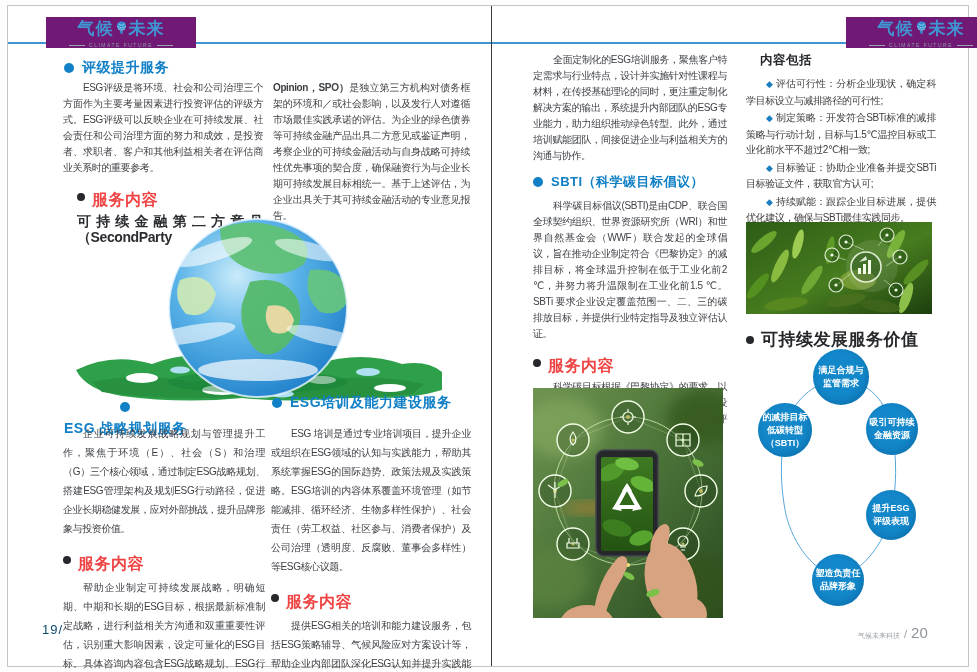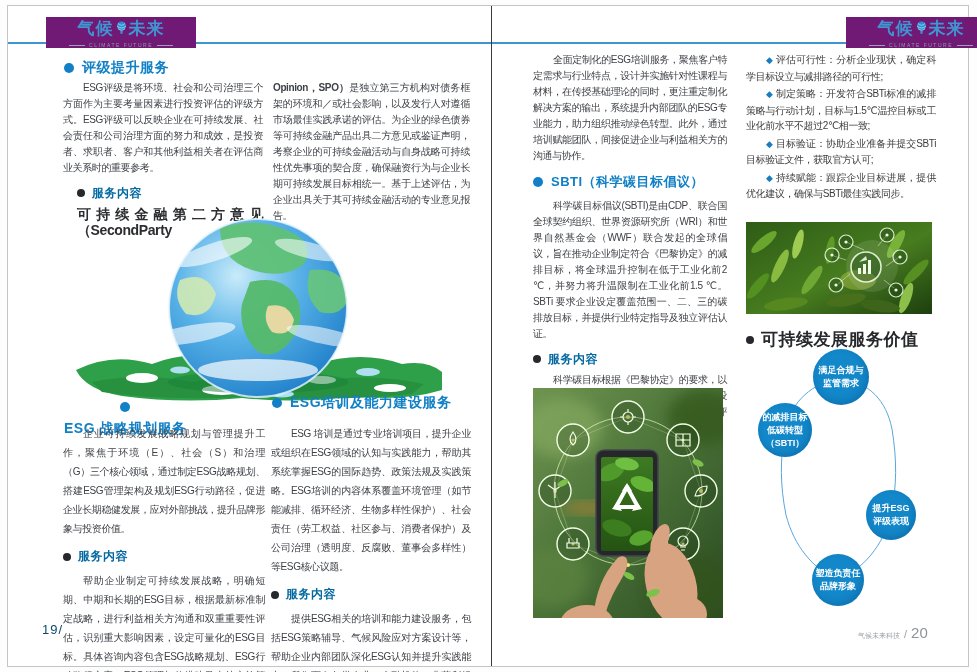--- a/index.html
+++ b/index.html
@@ -18,21 +18,21 @@
 
   .sec-head{position:absolute;display:flex;align-items:center;gap:8px;}
   .sec-head .bdot{width:10px;height:10px;border-radius:50%;background:#1180c6;flex:0 0 auto;}
   .sec-head .t{font-size:14px;font-weight:bold;color:#1180c6;letter-spacing:0.5px;white-space:nowrap;}
 
   .col{position:absolute;font-size:10px;line-height:16px;color:#3e4146;text-align:justify;letter-spacing:-0.4px;}
   .para{margin:0 0 6px 0;text-indent:2em;}
   .b{font-weight:bold;}
   .svc-head{display:flex;align-items:center;gap:7px;margin:9px 0 5px 0;}
   .svc-head .kdot{width:8px;height:8px;border-radius:50%;background:#26282c;flex:0 0 auto;}
-  .svc-head .t{font-size:12px;font-weight:bold;color:#0369a1;letter-spacing:0.5px;}
+  .svc-head .t{font-size:16px;font-weight:bold;color:#ef4444;letter-spacing:0.5px;margin-top:7px;}
   .svc-item{margin:2px 0;font-weight:bold;font-size:14px;color:#2b2d31;}
 
   .inc-title{font-size:12.5px;font-weight:bold;color:#26282c;padding-left:14px;margin:0 0 8px 0;letter-spacing:0.5px;}
   .inc-item{margin:0 0 2px 0;text-indent:2em;line-height:15.5px;}
   .dia{color:#1a7dc0;margin-right:3px;font-size:9px;}
 
   .img-box{position:absolute;}
   .img-box svg{display:block;}
 
   .value-head{position:absolute;display:flex;align-items:center;gap:7px;}
@@ -285,20 +285,21 @@
       <g fill="#7cc24a">
         <ellipse cx="30" cy="95" rx="6" ry="3" transform="rotate(-30 30 95)"></ellipse>
         <ellipse cx="165" cy="75" rx="6" ry="3" transform="rotate(25 165 75)"></ellipse>
         <ellipse cx="120" cy="205" rx="7" ry="3.5" transform="rotate(-20 120 205)"></ellipse>
         <ellipse cx="96" cy="188" rx="6" ry="3" transform="rotate(30 96 188)"></ellipse>
       </g>
     </svg>
   </div>
 
   <div class="col" style="left:746px;top:52px;width:190px;color:#3c3c3c;">
+    <p class="inc-title">内容包括</p>
     <p class="inc-item"><span class="dia">◆</span><span>评估可行性：分析企业现状，确定科学目标设立与减排路径的可行性;</span></p>
     <p class="inc-item"><span class="dia">◆</span><span>制定策略：开发符合SBTi标准的减排策略与行动计划，目标与1.5℃温控目标或工业化前水平不超过2℃相一致;</span></p>
     <p class="inc-item"><span class="dia">◆</span><span>目标验证：协助企业准备并提交SBTi目标验证文件，获取官方认可;</span></p>
     <p class="inc-item"><span class="dia">◆</span><span>持续赋能：跟踪企业目标进展，提供优化建议，确保与SBTi最佳实践同步。</span></p>
   </div>
 
   <div class="img-box" style="left:746px;top:222px;width:186px;height:92px;">
     <svg width="186" height="92" viewBox="0 0 186 92">
       <defs>
         <linearGradient id="fol" x1="0" y1="0" x2="1" y2="1">
@@ -356,20 +357,22 @@
 
   <div class="diagram" style="left:745px;top:320px;width:200px;height:295px;">
     <svg class="ring" width="200" height="295" viewBox="0 0 200 295">
       <path d="M96,57 C125,64 141,80 147,109 C152,140 152,165 146,195 C138,226 118,249 93,260 C68,249 49,226 41,195 C35,165 35,140 40,110 C47,80 67,64 96,57 Z" fill="none" stroke="#5aa7dc" stroke-width="1"></path>
     </svg>
     <div class="bubble" style="left:68px;top:29px;width:56px;height:56px;">满足合规与
 监管需求</div>
     <div class="bubble" style="left:13px;top:83px;width:54px;height:54px;">的减排目标
 低碳转型
 （SBTI）</div>
+    <div class="bubble" style="left:121px;top:83px;width:52px;height:52px;">吸引可持续
+金融资源</div>
     <div class="bubble" style="left:121px;top:170px;width:50px;height:50px;">提升ESG
 评级表现</div>
     <div class="bubble" style="left:67px;top:234px;width:52px;height:52px;">塑造负责任
 品牌形象</div>
   </div>
 
   <div class="footer20">
     <span class="fb">气候未来科技</span>
     <span class="fs">/</span>
     <span class="fn">20</span>

